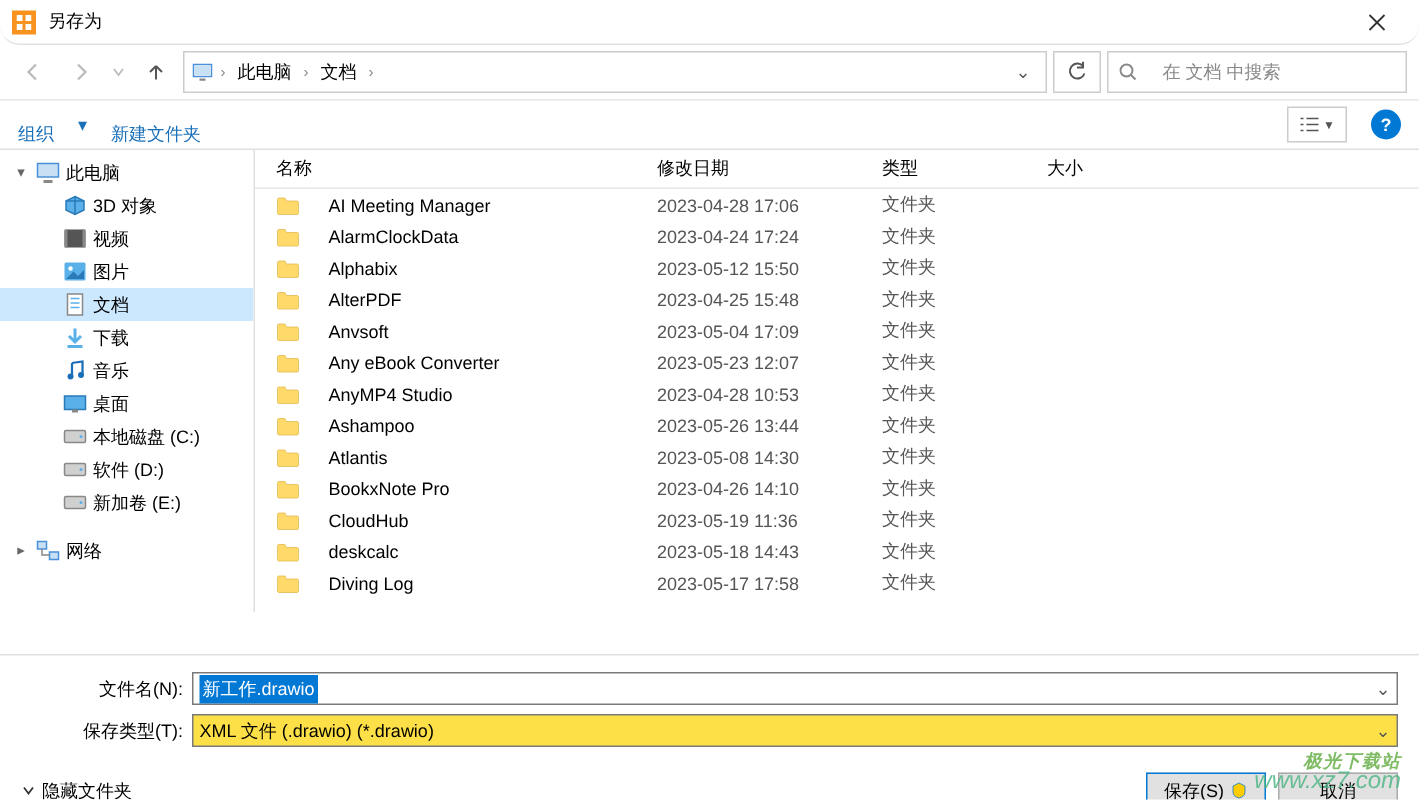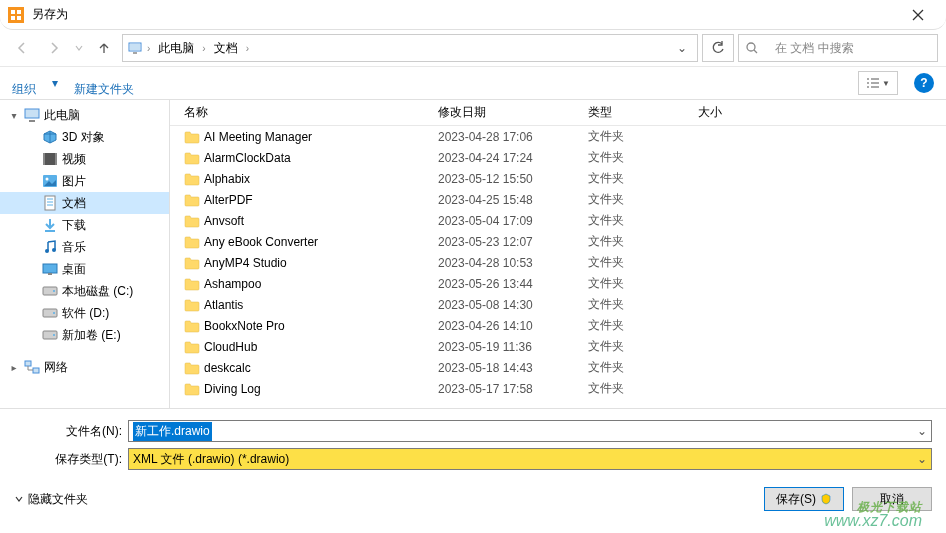--- a/index.html
+++ b/index.html
@@ -39,41 +39,41 @@
 .tree-icon { width: 16px; height: 16px; display: flex; align-items: center; justify-content: center; }
 
 .file-area { flex: 1; display: flex; flex-direction: column; }
 .col-headers { height: 26px; display: flex; align-items: center; border-bottom: 1px solid #e8e8e8; padding-left: 14px; }
 .col-name { width: 254px; }
 .col-date { width: 150px; }
 .col-type { width: 110px; }
 .col-size { width: 80px; }
 .file-list { flex: 1; overflow: hidden; }
 .file-row { height: 21px; display: flex; align-items: center; padding-left: 14px; }
-.file-row .fname { width: 254px; display: flex; align-items: center; gap: 4px; }
+.file-row .fname { width: 254px; display: flex; align-items: center; gap: 19px; }
 .folder-ic { width: 16px; height: 14px; }
 .file-row .fdate { width: 150px; color: #555; }
 .file-row .ftype { width: 110px; color: #555; }
 
-.bottom-fields { padding: 8px 14px 4px; border-top: 1px solid #e0e0e0; }
+.bottom-fields { padding: 8px 14px 4px; border-top: 1px solid #e0e0e0; margin-top: 28px; }
 .field-row { display: flex; align-items: center; height: 28px; gap: 6px; }
 .field-label { width: 108px; text-align: right; }
 .field-input { flex: 1; height: 22px; border: 1px solid #7a7a7a; padding: 0 4px; position: relative; display:flex; align-items:center;}
 .field-input.sel { background: #fff; }
 .selected-text { background: #0078d4; color: #fff; padding: 1px 2px; }
 .field-combo { flex: 1; height: 22px; border: 1px solid #7a7a7a; padding: 0 4px; display: flex; align-items: center; background: #fde047;}
 .combo-chev { color: #555; }
 
 .footer { display: flex; align-items: center; padding: 10px 14px; gap: 8px; }
 .footer-spacer { flex: 1; }
 .hide-folders { display: flex; align-items: center; gap: 4px; cursor: pointer; }
 .btn { min-width: 80px; height: 24px; border: 1px solid #aaa; background: #e1e1e1; display: flex; align-items: center; justify-content: center; cursor: pointer; gap:4px;}
 .btn.primary { background: #e1e1e1; border-color:#0078d4; }
 
-.watermark { position: absolute; right: 24px; bottom: 4px; font-size: 14px; color: #52b788; font-style: italic; opacity: 0.85; pointer-events: none; display:flex; flex-direction:column; align-items:flex-end; line-height:1;}
+.watermark { position: absolute; right: 12px; bottom: 4px; font-size: 14px; color: #52b788; font-style: italic; opacity: 0.85; pointer-events: none; display:flex; flex-direction:column; align-items:flex-end; line-height:1;}
 .watermark .wm1 { color:#6ab04c; font-weight:bold; letter-spacing:1px;}
 .watermark .wm2 { color:#52b788; font-size:16px;}
 </style>
 </head>
 <body>
 
 <div class="titlebar">
   <div class="titlebar-icon">
     <svg viewBox="0 0 10 10">
         <rect x="0" y="0" width="4" height="4" fill="#fff"></rect>

